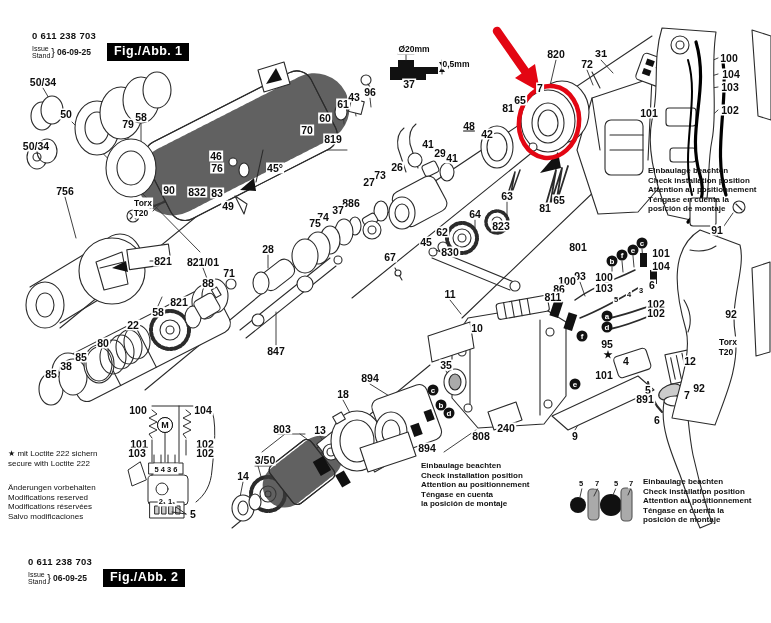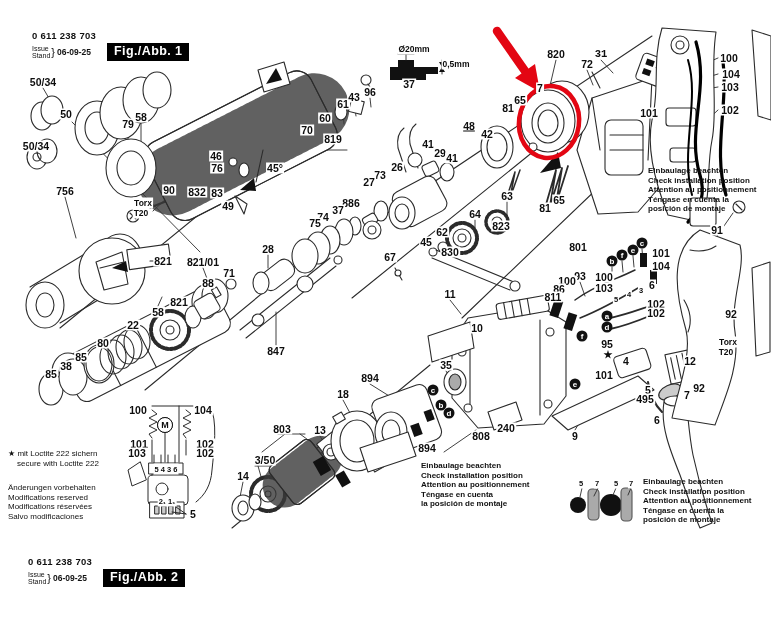--- a/index.html
+++ b/index.html
@@ -19,21 +19,21 @@
   .hdr{position:absolute}
   .pn{font:bold 9.5px "Liberation Sans",sans-serif;letter-spacing:.3px}
   .ir{display:flex;align-items:center;margin-top:2px}
   .is{font:7px/7.5px "Liberation Sans",sans-serif}
   .brace{font:11px "Liberation Sans",sans-serif;margin:0 2px 0 1px}
   .date{font:bold 8.5px "Liberation Sans",sans-serif;margin-right:16px}
   .figbox{background:#000;color:#fff;font:bold 12.5px/15px "Liberation Sans",sans-serif;
           padding:1px 7px 2px;letter-spacing:.4px}
   .note{position:absolute;font:8px/9.6px "Liberation Sans",sans-serif;white-space:nowrap}
   .note.einb{font-weight:bold}
-  .note .ind{margin-left:9px}
+  .note .ind{}
 </style>
 </head>
 <body>
 
 <div class="stage">
 
 <svg class="art" width="771" height="623" viewBox="0 0 771 623">
 <g stroke="#2b2b2b" fill="none" stroke-width="1.1" stroke-linejoin="round" stroke-linecap="round">
 
   <g>
@@ -449,21 +449,21 @@
       <span class="callout" style="left: 607px; top: 344px;">95</span>
       <span class="callout star" style="left: 608px; top: 354px;">★</span>
       <span class="callout" style="left: 626px; top: 361px;">4</span>
       <span class="callout" style="left: 604px; top: 375px;">101</span>
       <span class="callout" style="left: 690px; top: 361px;">12</span>
       <span class="callout dim" style="left: 728px; top: 342px;">Torx</span>
       <span class="callout dim" style="left: 726px; top: 352px;">T20</span>
       <span class="callout" style="left: 699px; top: 388px;">92</span>
       <span class="callout" style="left: 687px; top: 395px;">7</span>
       <span class="callout" style="left: 648px; top: 390px;">5</span>
-      <span class="callout" style="left: 645px; top: 399px;">495</span>
+      <span class="callout" style="left: 645px; top: 399px;">891</span>
       <span class="callout" style="left: 657px; top: 420px;">6</span>
       <span class="callout" style="left: 575px; top: 436px;">9</span>
       <span class="callout" style="left: 446px; top: 365px;">35</span>
       <span class="callout" style="left: 477px; top: 328px;">10</span>
       <span class="callout" style="left: 450px; top: 294px;">11</span>
       <span class="callout" style="left: 506px; top: 428px;">240</span>
       <span class="callout" style="left: 481px; top: 436px;">808</span>
       <span class="callout" style="left: 370px; top: 378px;">894</span>
       <span class="callout" style="left: 343px; top: 394px;">18</span>
       <span class="callout" style="left: 282px; top: 429px;">803</span>

